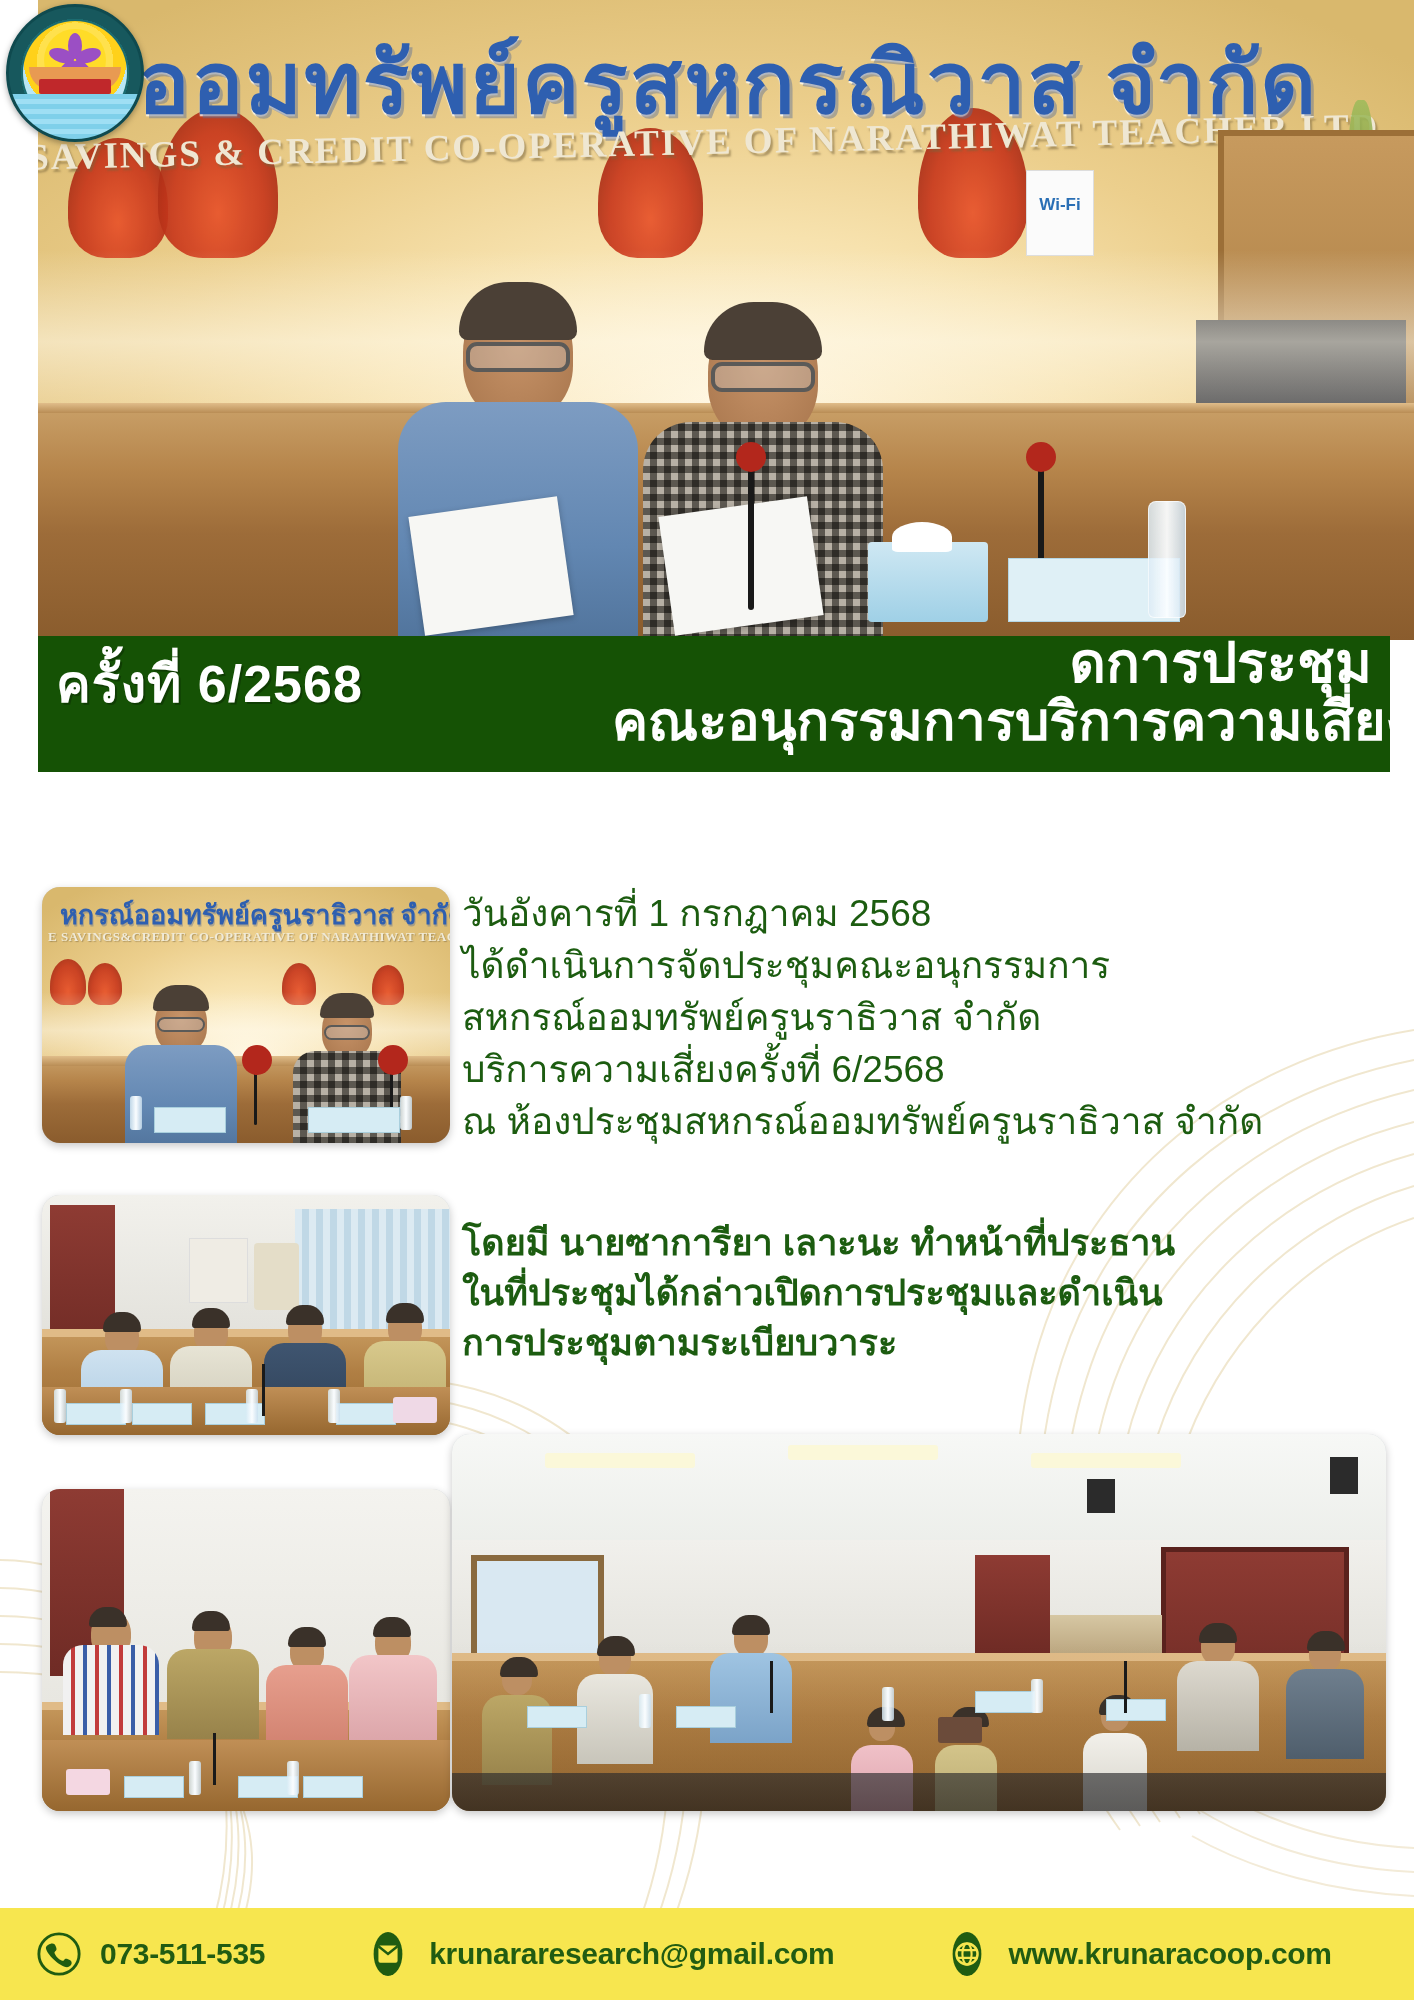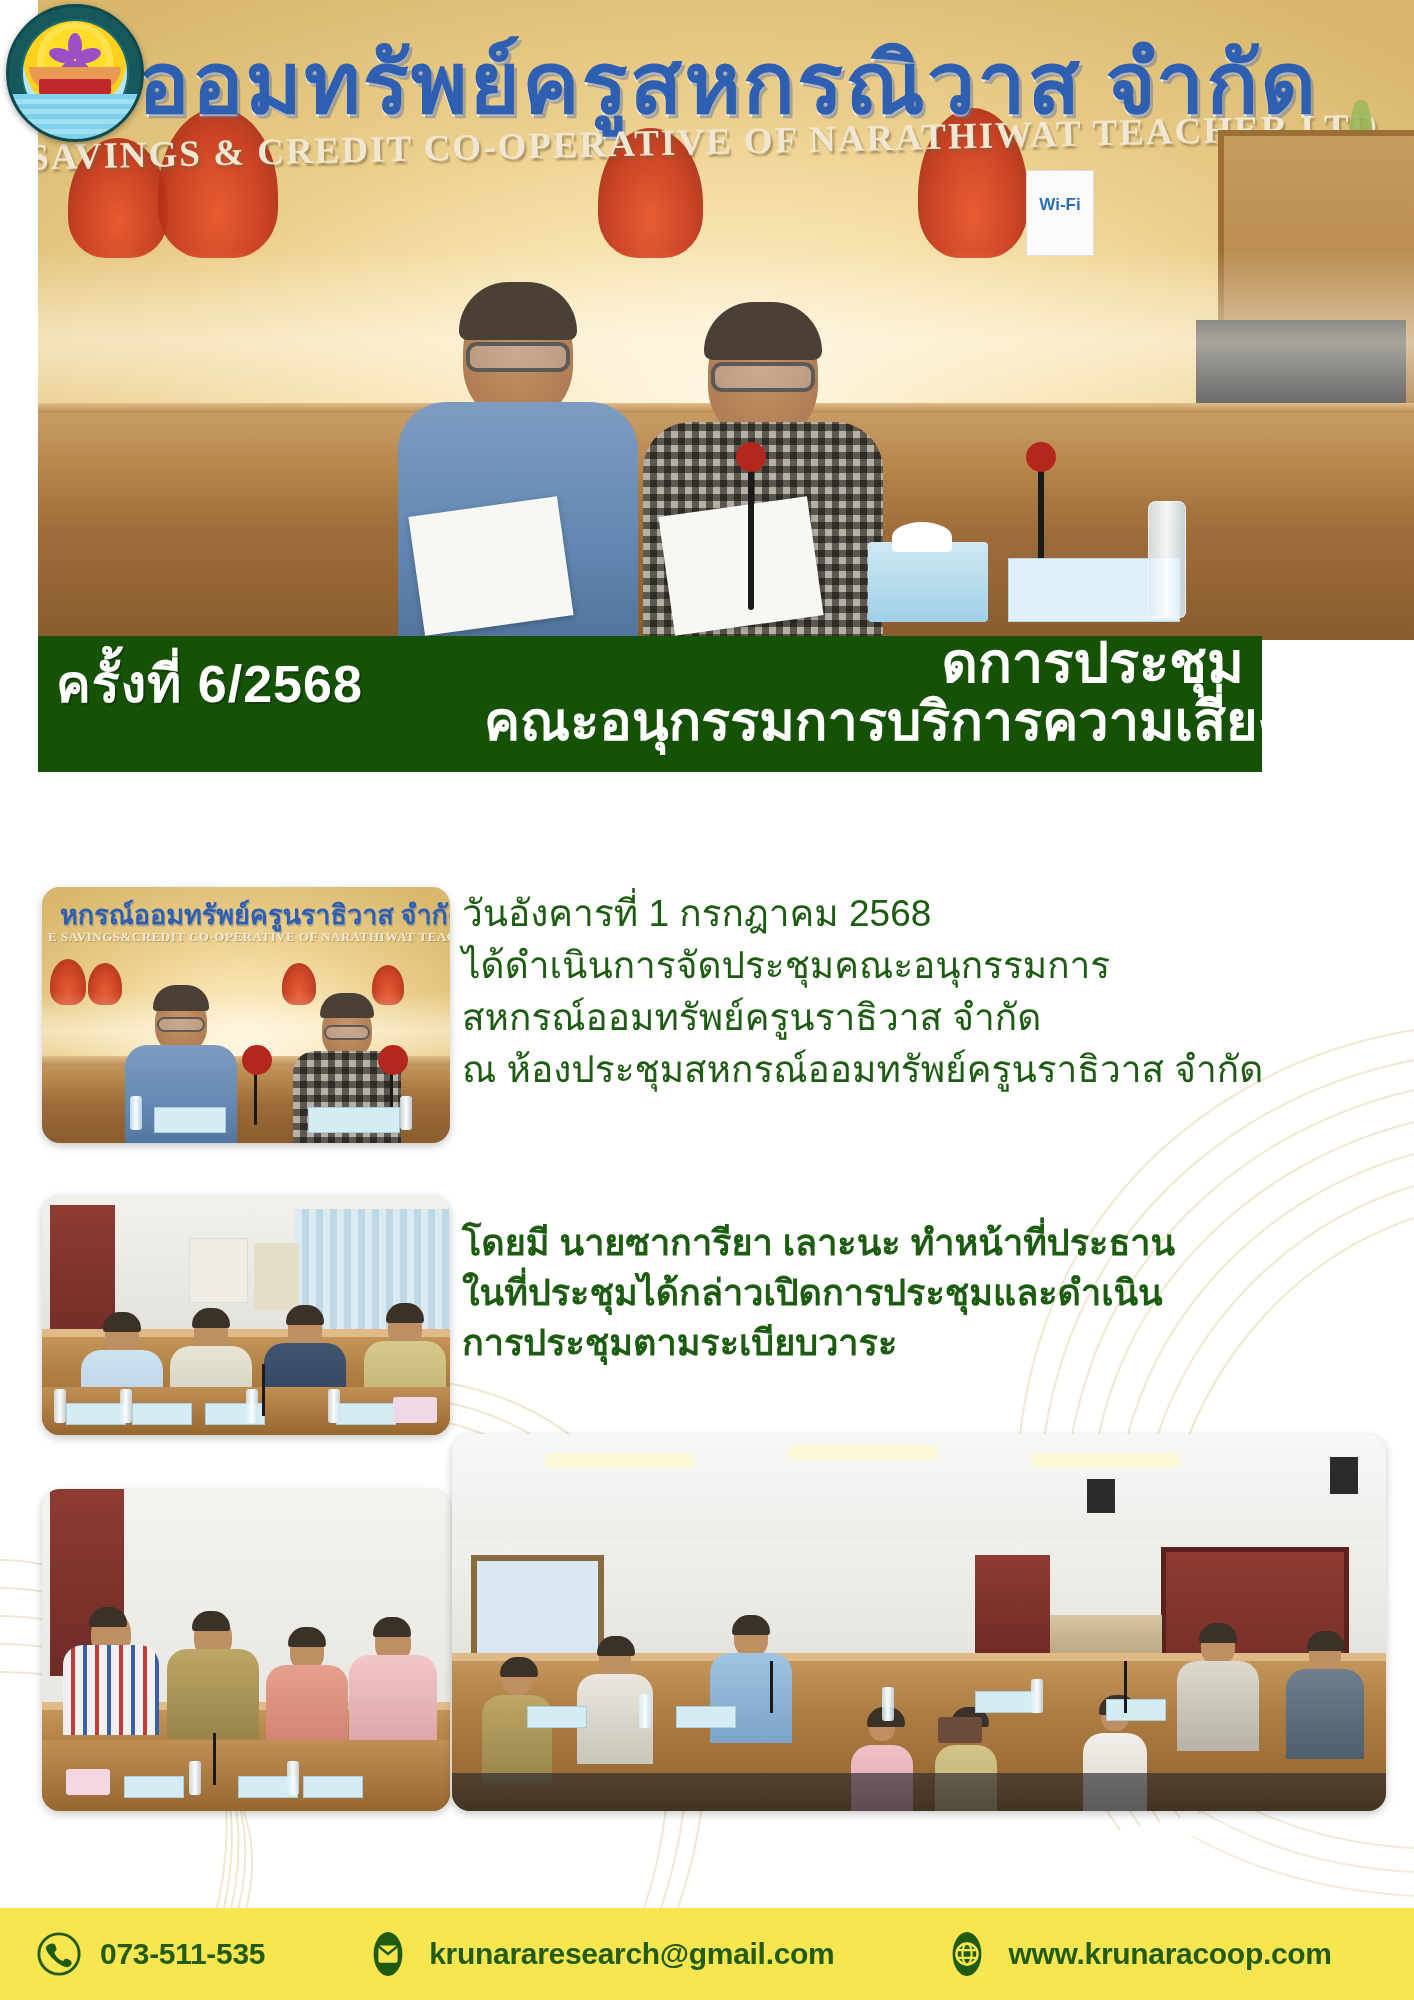--- a/index.html
+++ b/index.html
@@ -126,21 +126,21 @@
     background:#9b4fc4;border-radius:50%;}
   .logo-water{position:absolute;left:0;bottom:0;width:100%;height:34%;
     background:repeating-linear-gradient(180deg,#7fd0ea 0 5px,#9fdff4 5px 10px);}
   .logo-boat{position:absolute;left:50%;transform:translateX(-50%);bottom:36%;width:92px;height:24px;
     background:#e89a52;border-radius:0 0 46px 46px;}
   .logo-ribbon{position:absolute;left:50%;transform:translateX(-50%);bottom:34%;width:72px;height:15px;
     background:#c0282b;border-radius:2px;}
 
   
   .title-band{
-    position:absolute;left:38px;top:636px;width:1224px;height:136px;
+    position:absolute;left:38px;top:636px;width:1352px;height:136px;
     background:#155205;z-index:3;
   }
   .band-left{
     position:absolute;left:18px;top:6px;
     color:#ffffff;font-size:52px;font-weight:bold;white-space:nowrap;
     text-shadow:2px 2px 0 rgba(0,0,0,.25);
     letter-spacing:1px;
   }
   .band-right{
     position:absolute;right:18px;top:-2px;width:760px;text-align:right;
@@ -447,20 +447,21 @@
   <div class="rm-bottle" style="left:62%;bottom:26%"></div>
   <div class="rm-tissue" style="left:52%;bottom:18%;background:#6b4b3a"></div>
   <div class="rm-mic" style="left:34%;bottom:26%"></div>
   <div class="rm-mic" style="left:72%;bottom:26%"></div>
 </div>
 
 <div class="txtblock t1">
   <div class="line">วันอังคารที่ 1 กรกฎาคม 2568</div>
   <div class="line">ได้ดำเนินการจัดประชุมคณะอนุกรรมการ</div>
   <div class="line">สหกรณ์ออมทรัพย์ครูนราธิวาส จำกัด</div>
+  <div class="line">บริการความเสี่ยงครั้งที่ 6/2568</div>
   <div class="line">ณ ห้องประชุมสหกรณ์ออมทรัพย์ครูนราธิวาส จำกัด</div>
 </div>
 
 <div class="txtblock t2">
   <div class="line">โดยมี นายซาการียา เลาะนะ ทำหน้าที่ประธาน</div>
   <div class="line">ในที่ประชุมได้กล่าวเปิดการประชุมและดำเนิน</div>
   <div class="line">การประชุมตามระเบียบวาระ</div>
 </div>
 
 <div class="footer">

